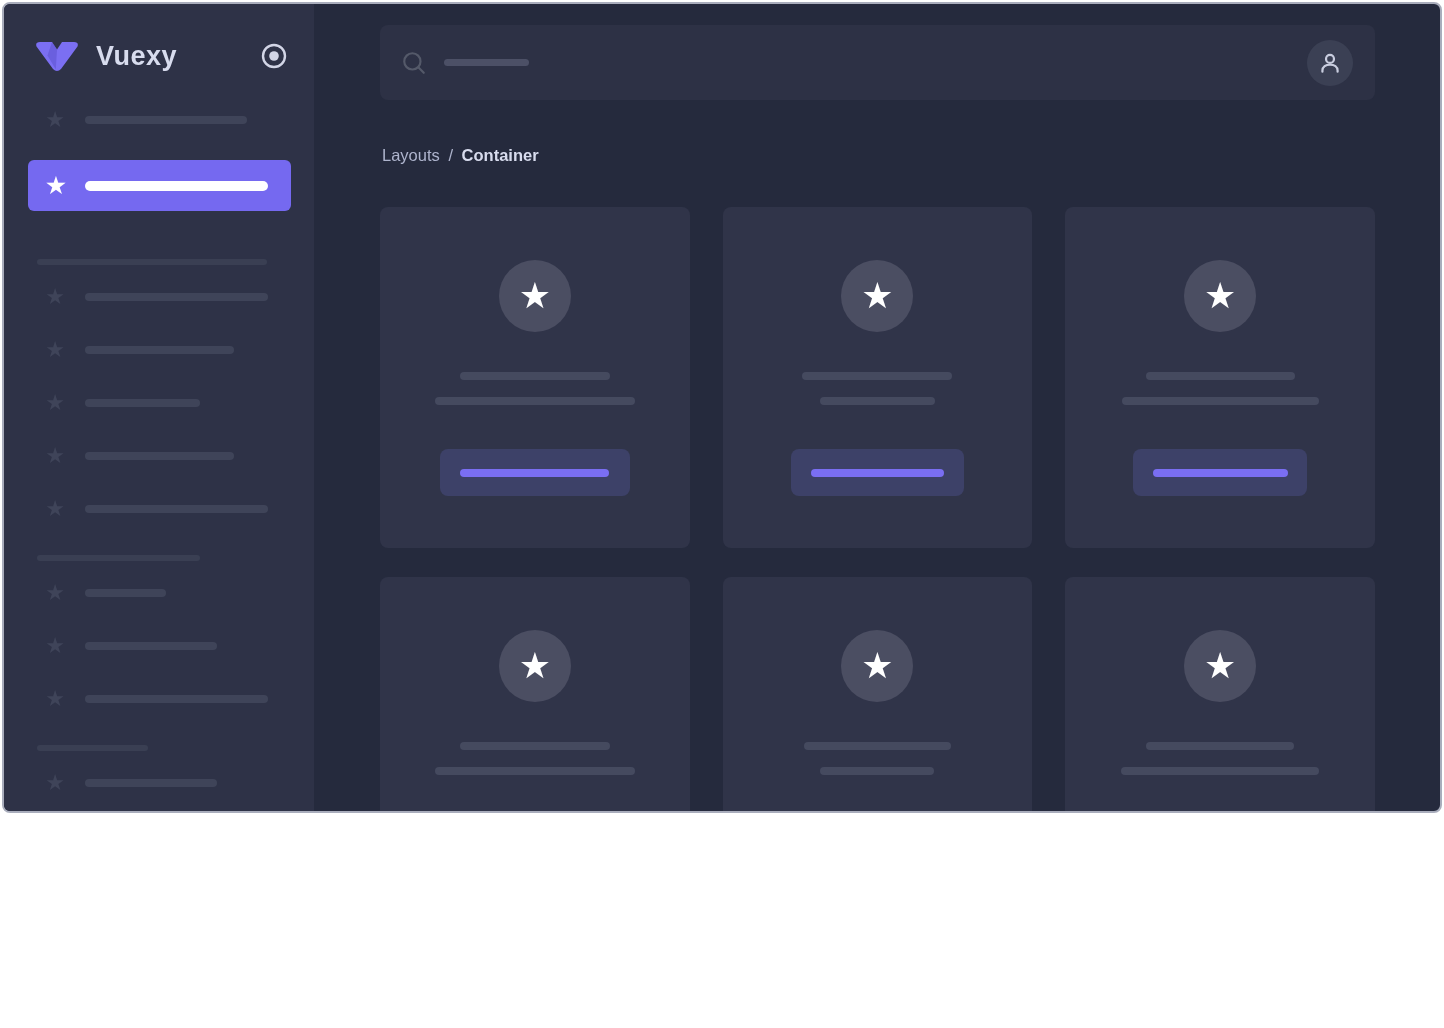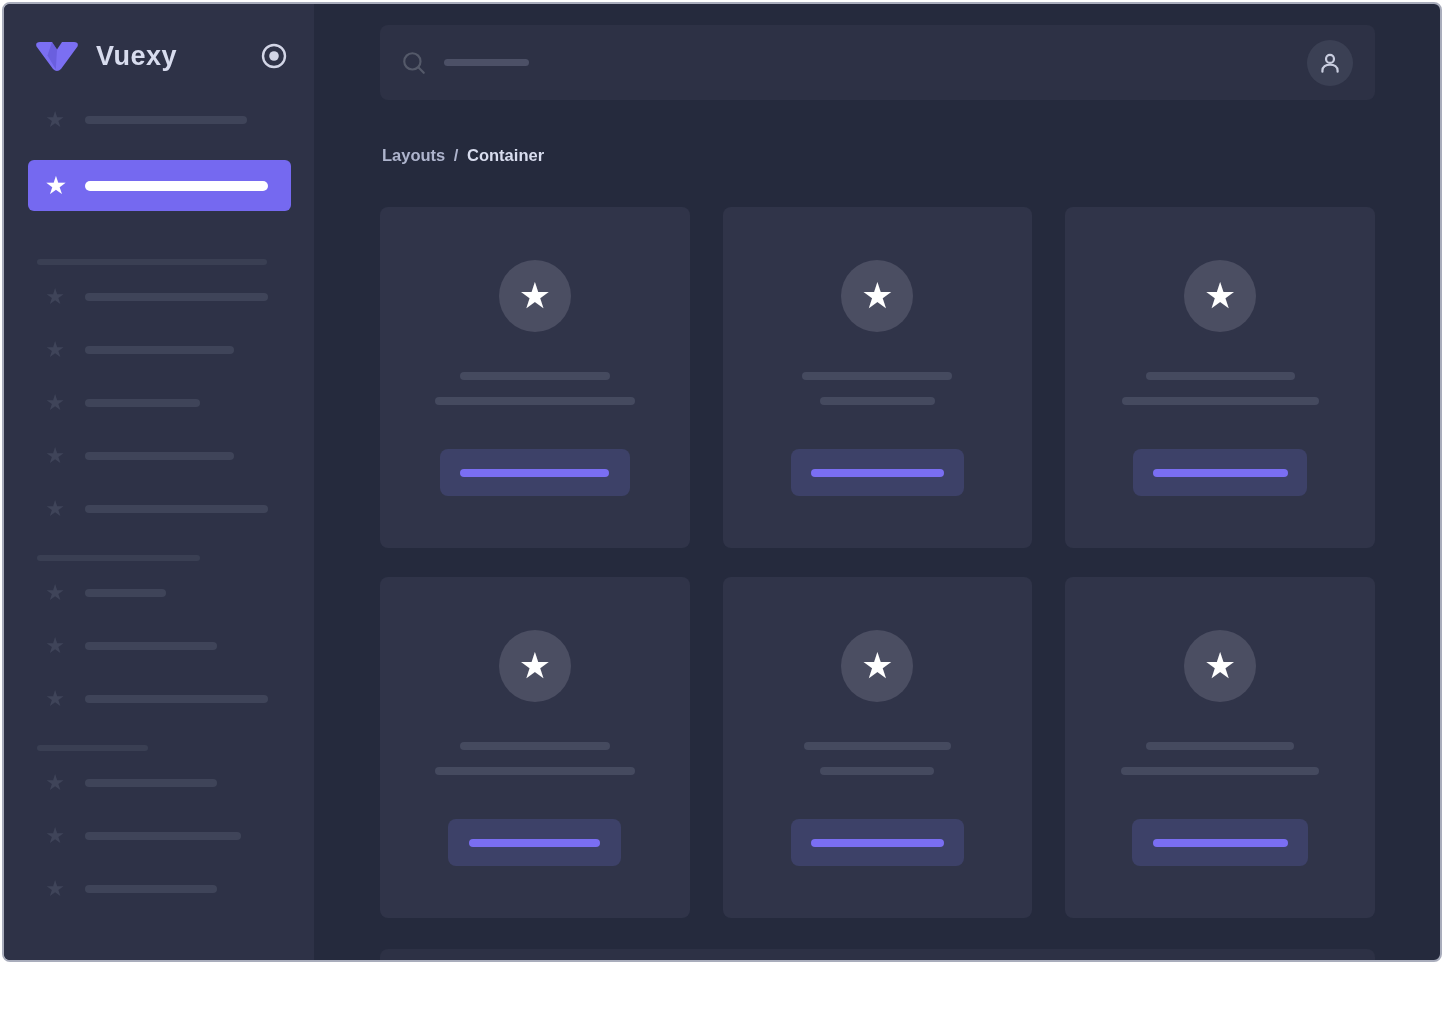--- a/index.html
+++ b/index.html
@@ -10,21 +10,21 @@
     --search-skeleton:#4C5066; --text-bright:#D8DCEE; --text-muted:#AEB4CD;
     --icon-light:#C9CDDF; --frame-border:#A9ADBC; --avatar-btn-bg:#3B4054; --white:#FFFFFF;
   }
   *{box-sizing:border-box;}
   html,body{margin:0;padding:0;}
   body{
     width:1444px;height:1028px;background:#fff;
     font-family:"Liberation Sans", sans-serif; overflow:hidden;
   }
   .frame{
-    position:relative;width:1440px;height:960px;margin:2px;
+    position:relative;width:1440px;height:811px;margin:2px;
     border:2px solid var(--frame-border);border-radius:8px;overflow:hidden;
     background:var(--main-bg);
   }
   
   .sidebar{
     position:absolute;left:0;top:0;bottom:0;width:310px;
     background:var(--sidebar-bg);
   }
   .brand{display:flex;align-items:center;padding:36px 26px 0 30px;}
   .logo{width:46px;height:32px;display:inline-block;flex:0 0 auto;}
@@ -66,21 +66,21 @@
     padding:0 22px 0 21px;cursor:text;
   }
   .search-icon{width:26px;height:26px;flex:0 0 auto;}
   .search-skel{height:7px;border-radius:3.5px;background:var(--search-skeleton);margin-left:17px;}
   .avatar-btn{
     margin-left:auto;width:46px;height:46px;border-radius:50%;
     background:var(--avatar-btn-bg);display:flex;align-items:center;justify-content:center;
     cursor:pointer;
   }
   .breadcrumb{margin:45px 0 0 68px;font-size:16.5px;line-height:20px;}
-  .bc-muted{color:var(--text-muted);cursor:pointer;font-weight:bold;}
+  .bc-muted{color:var(--text-muted);cursor:pointer;}
   .bc-sep{cursor:default;margin:0 4px;}
   .bc-current{color:var(--text-bright);font-weight:bold;}
   .grid{
     margin:42px 65px 0 66px;display:grid;
     grid-template-columns:repeat(3,1fr);gap:29px 33px;
   }
   .card{
     height:341px;border-radius:8px;background:var(--card-bg);
     display:flex;flex-direction:column;align-items:center;
   }

